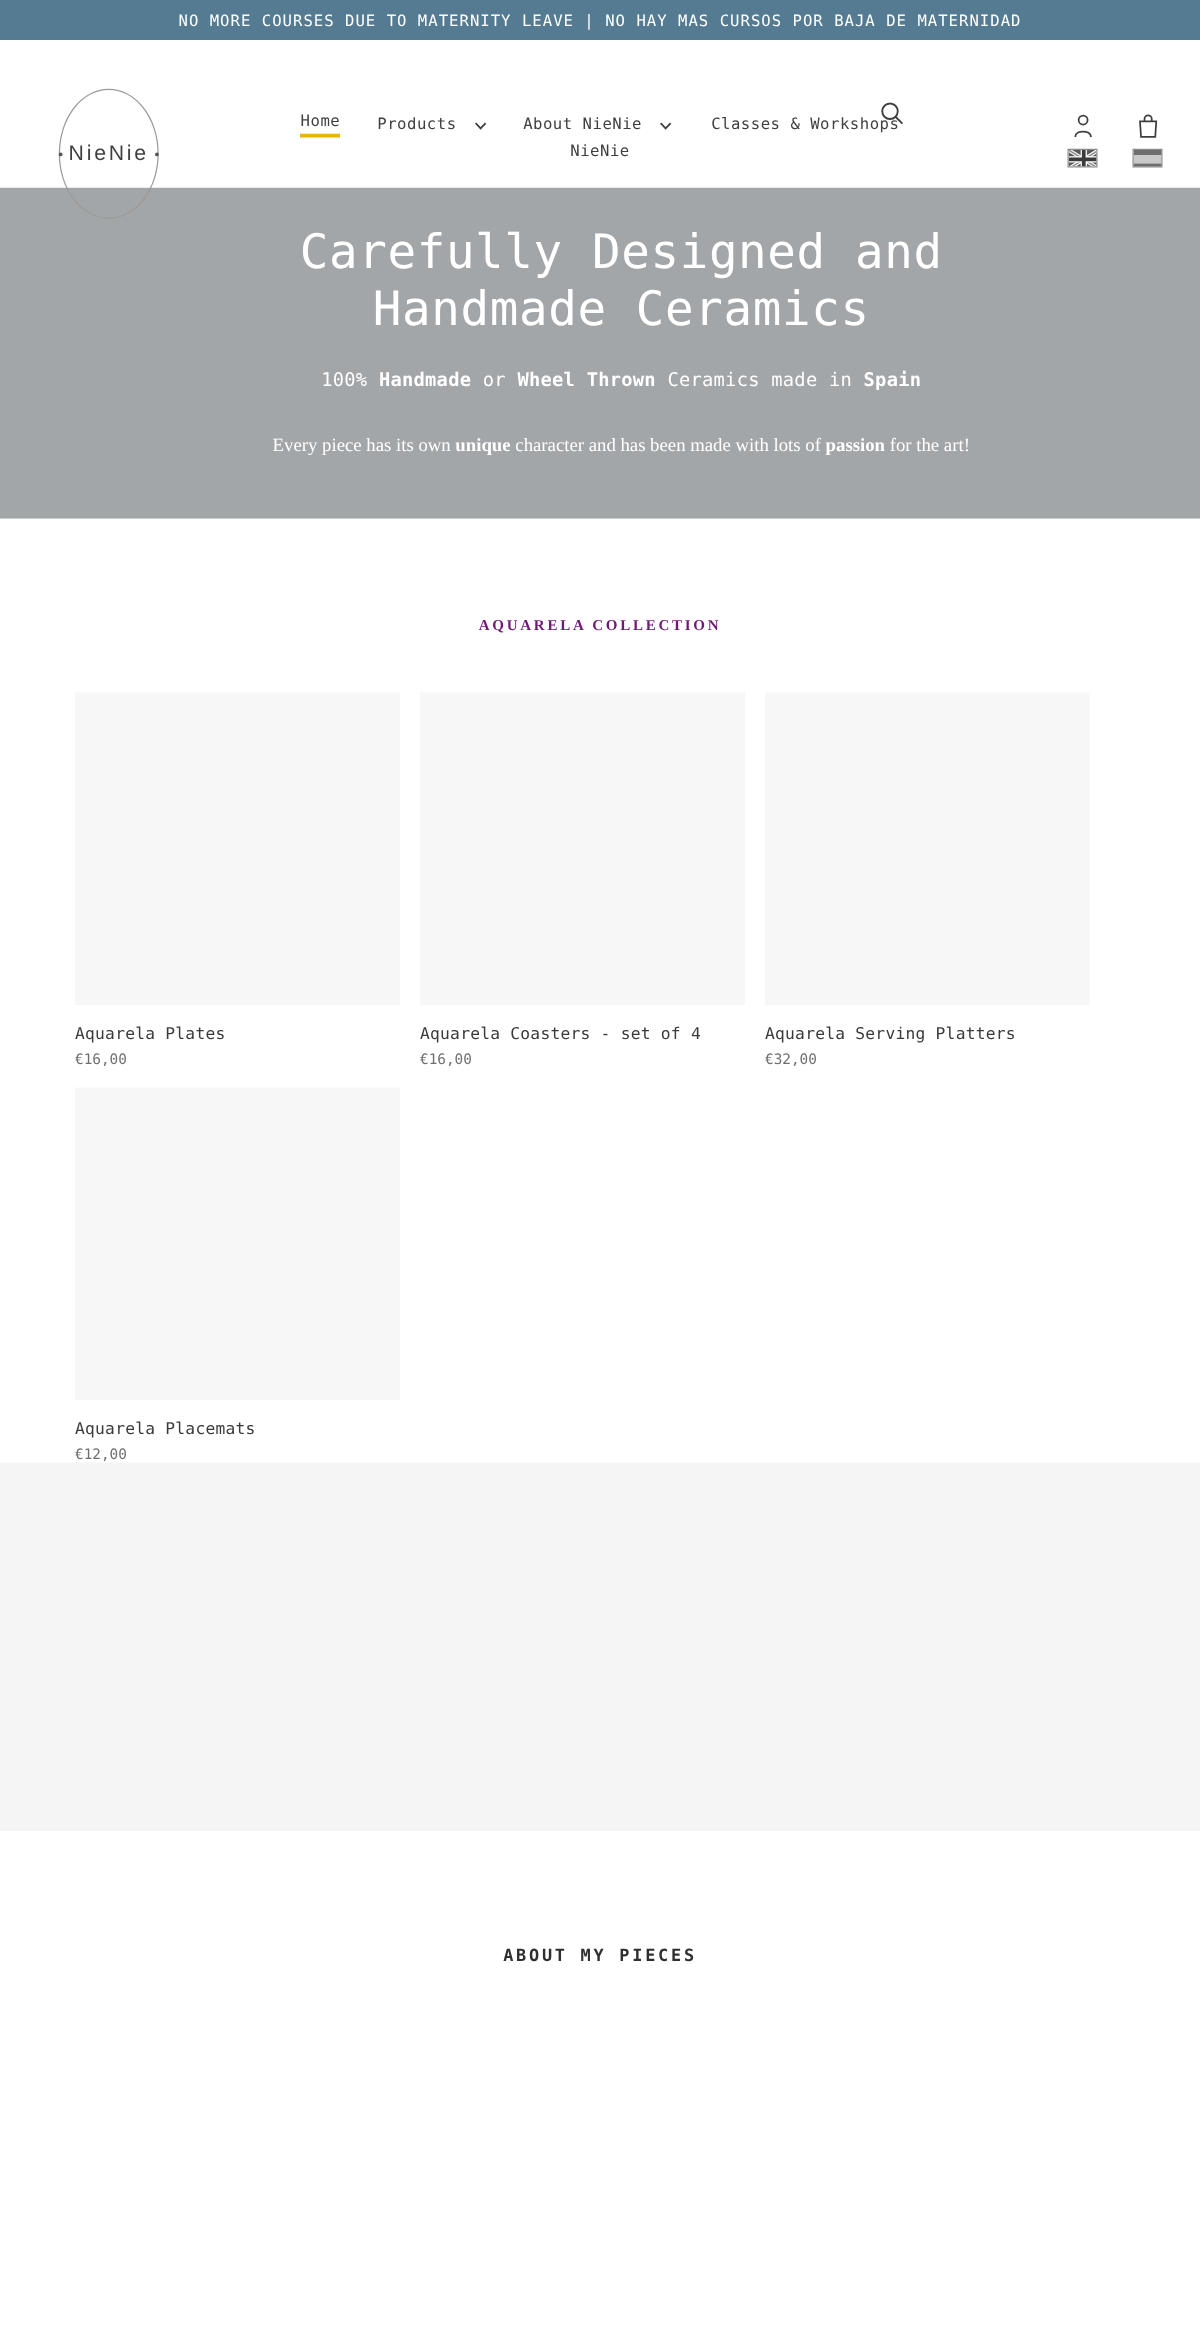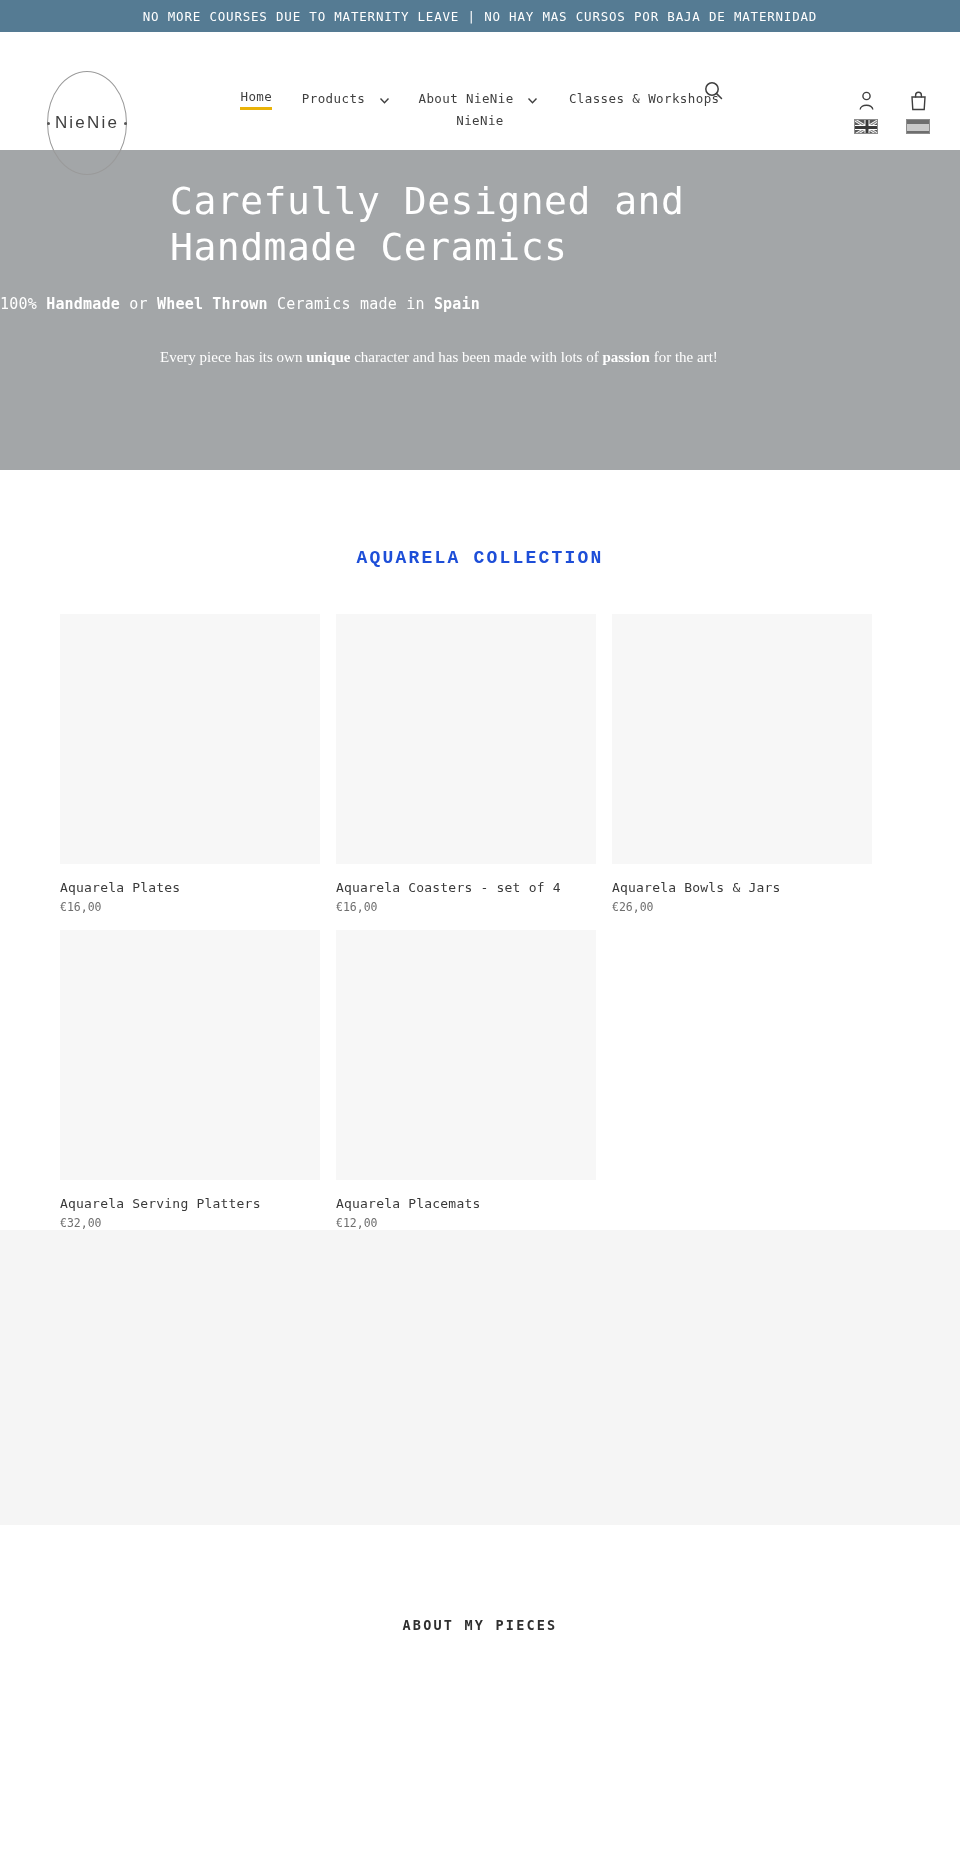--- a/index.html
+++ b/index.html
@@ -125,22 +125,24 @@
   }
   .icon-col { width: 36px; display: flex; flex-direction: column; align-items: center; gap: 7px; }
   .icon-btn { width: 17px; height: 22px; cursor: pointer; }
   .icon-btn svg { display: block; }
   .flag { width: 24px; height: 15px; border: 1px solid #8c8c8c; cursor: pointer; overflow: hidden; }
   .flag svg { display: block; }
 
   
   .hero {
     background: #a3a6a8;
-    height: 320px;
+    height: 265px;
     padding-top: 28px;
+    text-align: center;
+    padding-left: 34px;
   }
   .hero-title {
     color: #ffffff;
     font-size: 38px;
     line-height: 46px;
     font-weight: 300;
     letter-spacing: 0.5px;
     max-width: 620px;
     margin: 0 auto;
     font-family: "DejaVu Sans Mono", "Liberation Mono", monospace;
@@ -165,24 +167,24 @@
   }
   .hero-body b { font-weight: 700; }
 
   
   .collection {
     background: #ffffff;
     padding: 78px 0 0 0;
   }
   .collection-title {
     text-align: center;
-    font-size: 18px;
+    font-size: 12px;
     letter-spacing: 2.2px;
-    color: #1d4ed8;
-    font-family: Liberation Mono, monospace;
+    color: #701a75;
+    font-family: Liberation Serif, serif;
   }
   .grid {
     width: 840px;
     margin: 46px auto 0 auto;
     display: grid;
     grid-template-columns: repeat(3, 260px);
     column-gap: 30px;
     row-gap: 24px;
     gap: 16px;
   }
@@ -347,25 +349,20 @@
       <div class="product-title">Aquarela Plates</div>
       <div class="product-price">€16,00</div>
     </div>
     <div class="product-card">
       <div class="product-thumb"></div>
       <div class="product-title">Aquarela Coasters - set of 4</div>
       <div class="product-price">€16,00</div>
     </div>
     <div class="product-card">
       <div class="product-thumb"></div>
-      <div class="product-title">Aquarela Bowls &amp; Jars</div>
-      <div class="product-price">€26,00</div>
-    </div>
-    <div class="product-card">
-      <div class="product-thumb"></div>
       <div class="product-title">Aquarela Serving Platters</div>
       <div class="product-price">€32,00</div>
     </div>
     <div class="product-card">
       <div class="product-thumb"></div>
       <div class="product-title">Aquarela Placemats</div>
       <div class="product-price">€12,00</div>
     </div>
   </div>
 

